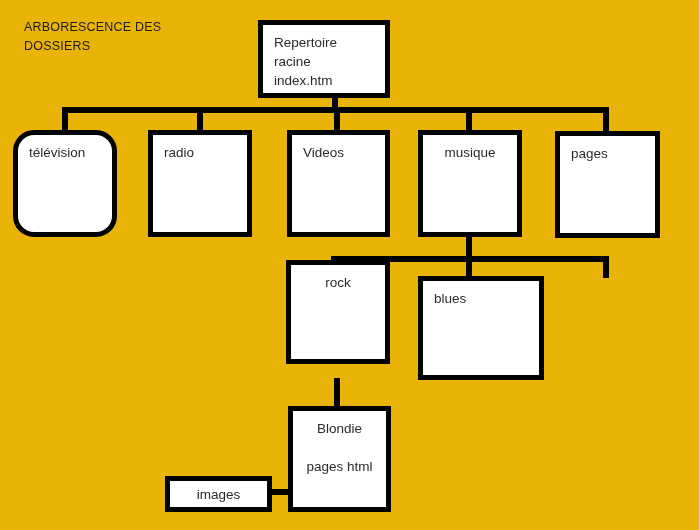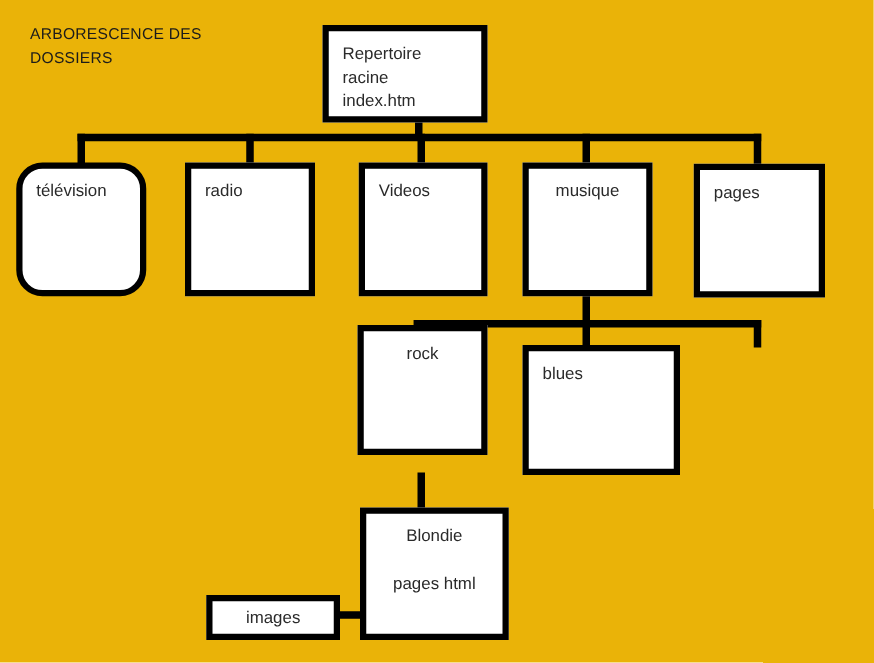--- a/index.html
+++ b/index.html
@@ -122,21 +122,21 @@
 
   <div class="node lbl-center" style="left:286px; top:260px; width:104px; height:104px;">
     <span class="label">rock</span>
   </div>
 
   <div class="node lbl-left" style="left:418px; top:276px; width:126px; height:104px;">
     <span class="label">blues</span>
   </div>
 
 
-  <div class="node lbl-center" style="left:288px; top:406px; width:119px; height:106px;">
+  <div class="node lbl-center" style="left:288px; top:406px; width:103px; height:106px;">
     <span class="label">Blondie
 
 pages html</span>
   </div>
 
   <div class="node lbl-mid" style="left:165px; top:476px; width:107px; height:36px;padding-left:27px;">
     <span class="label">images</span>
   </div>
 
 </div>

